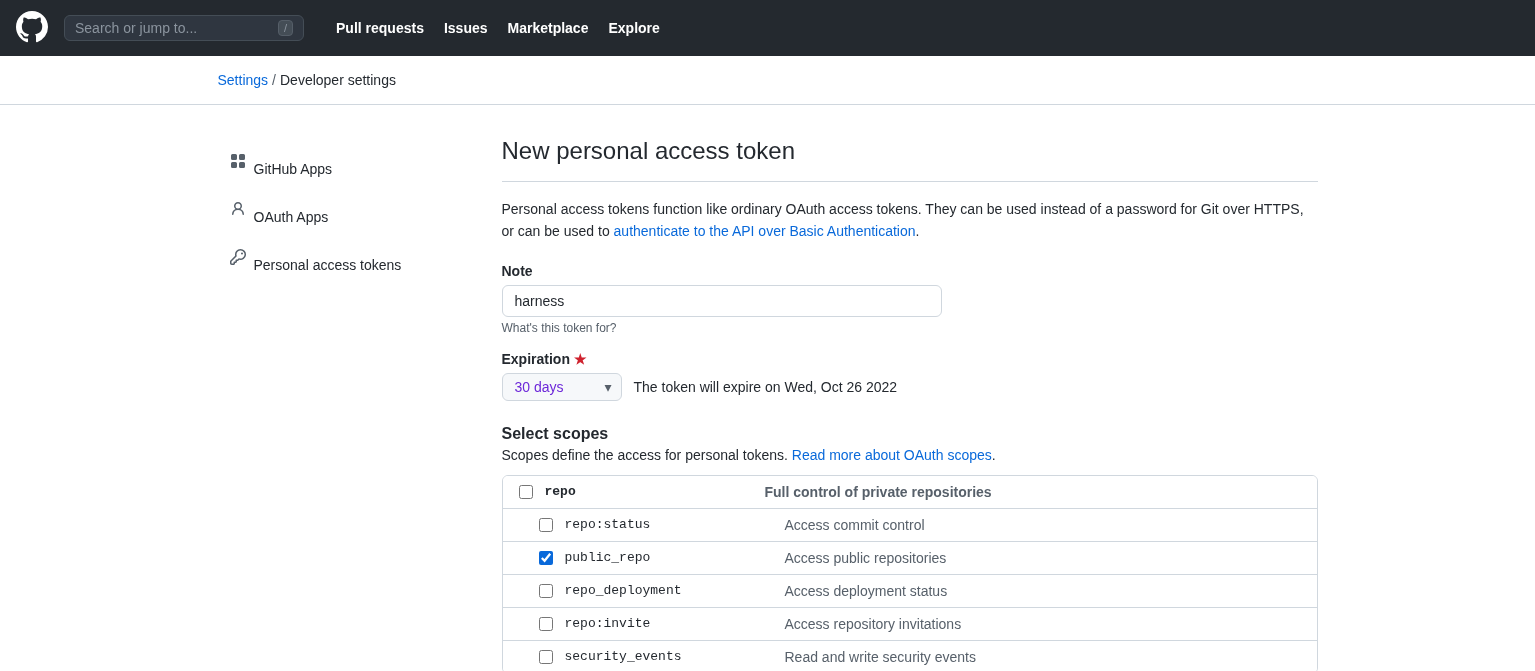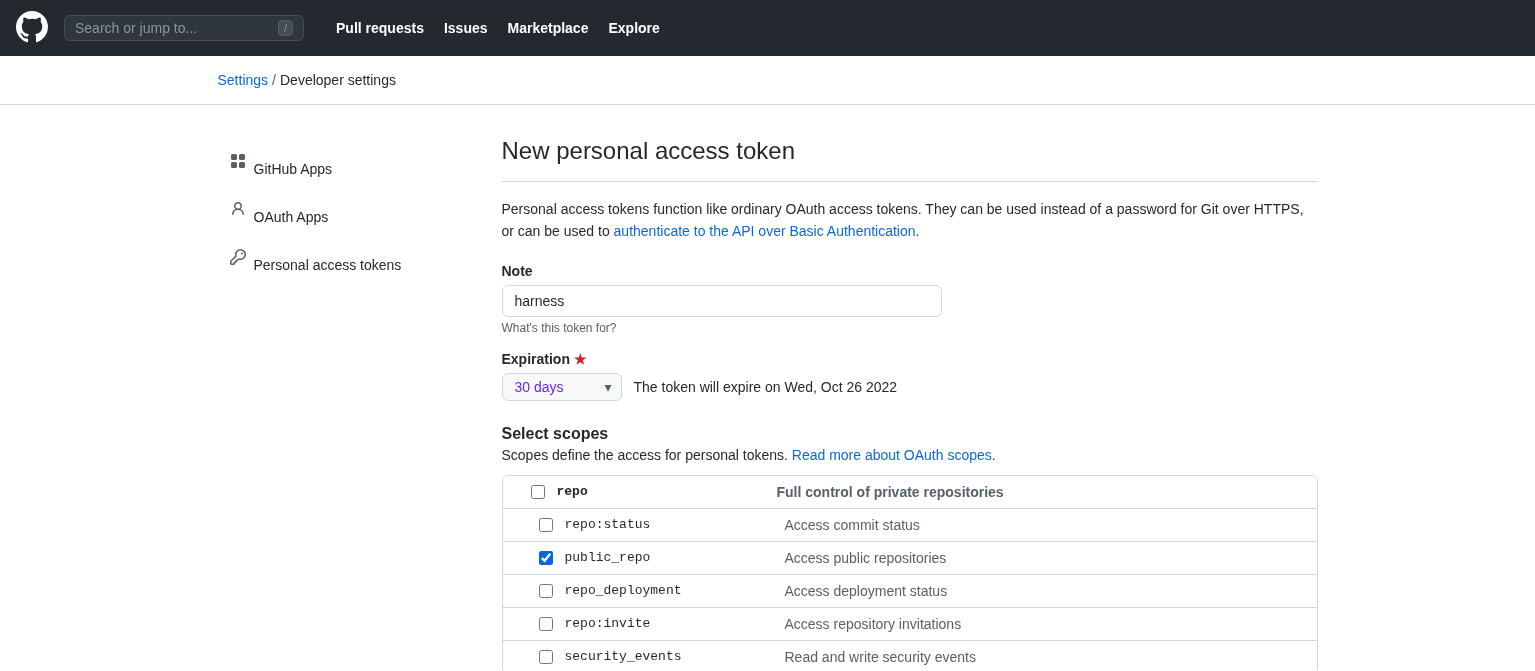--- a/index.html
+++ b/index.html
@@ -215,21 +215,21 @@
 
     .scopes-table {
       border: 1px solid #d0d7de;
       border-radius: 6px;
       overflow: hidden;
       width: 100%;
     }
     .scope-row {
       display: flex;
       align-items: center;
-      padding: 8px 28px;
+      padding: 8px 16px;
       border-bottom: 1px solid #d0d7de;
       background: #fff;
     }
     .scope-row:last-child { border-bottom: none; }
     .scope-row.top-level { font-weight: 600; }
     .scope-row.child { padding-left: 36px; }
     .scope-checkbox {
       width: 14px;
       height: 14px;
       margin-right: 12px;
@@ -349,21 +349,21 @@
 
         <div class="scope-row top-level">
           <input type="checkbox" class="scope-checkbox" style="">
           <span class="scope-name">repo</span>
           <span class="scope-desc">Full control of private repositories</span>
         </div>
 
         <div class="scope-row child">
           <input type="checkbox" class="scope-checkbox" style="">
           <span class="scope-name">repo:status</span>
-          <span class="scope-desc">Access commit status</span>
+          <span class="scope-desc">Access commit control</span>
         </div>
         <div class="scope-row child">
           <input type="checkbox" class="scope-checkbox" checked="" style="">
           <span class="scope-name">public_repo</span>
           <span class="scope-desc">Access public repositories</span>
         </div>
         <div class="scope-row child">
           <input type="checkbox" class="scope-checkbox" style="">
           <span class="scope-name">repo_deployment</span>
           <span class="scope-desc">Access deployment status</span>

